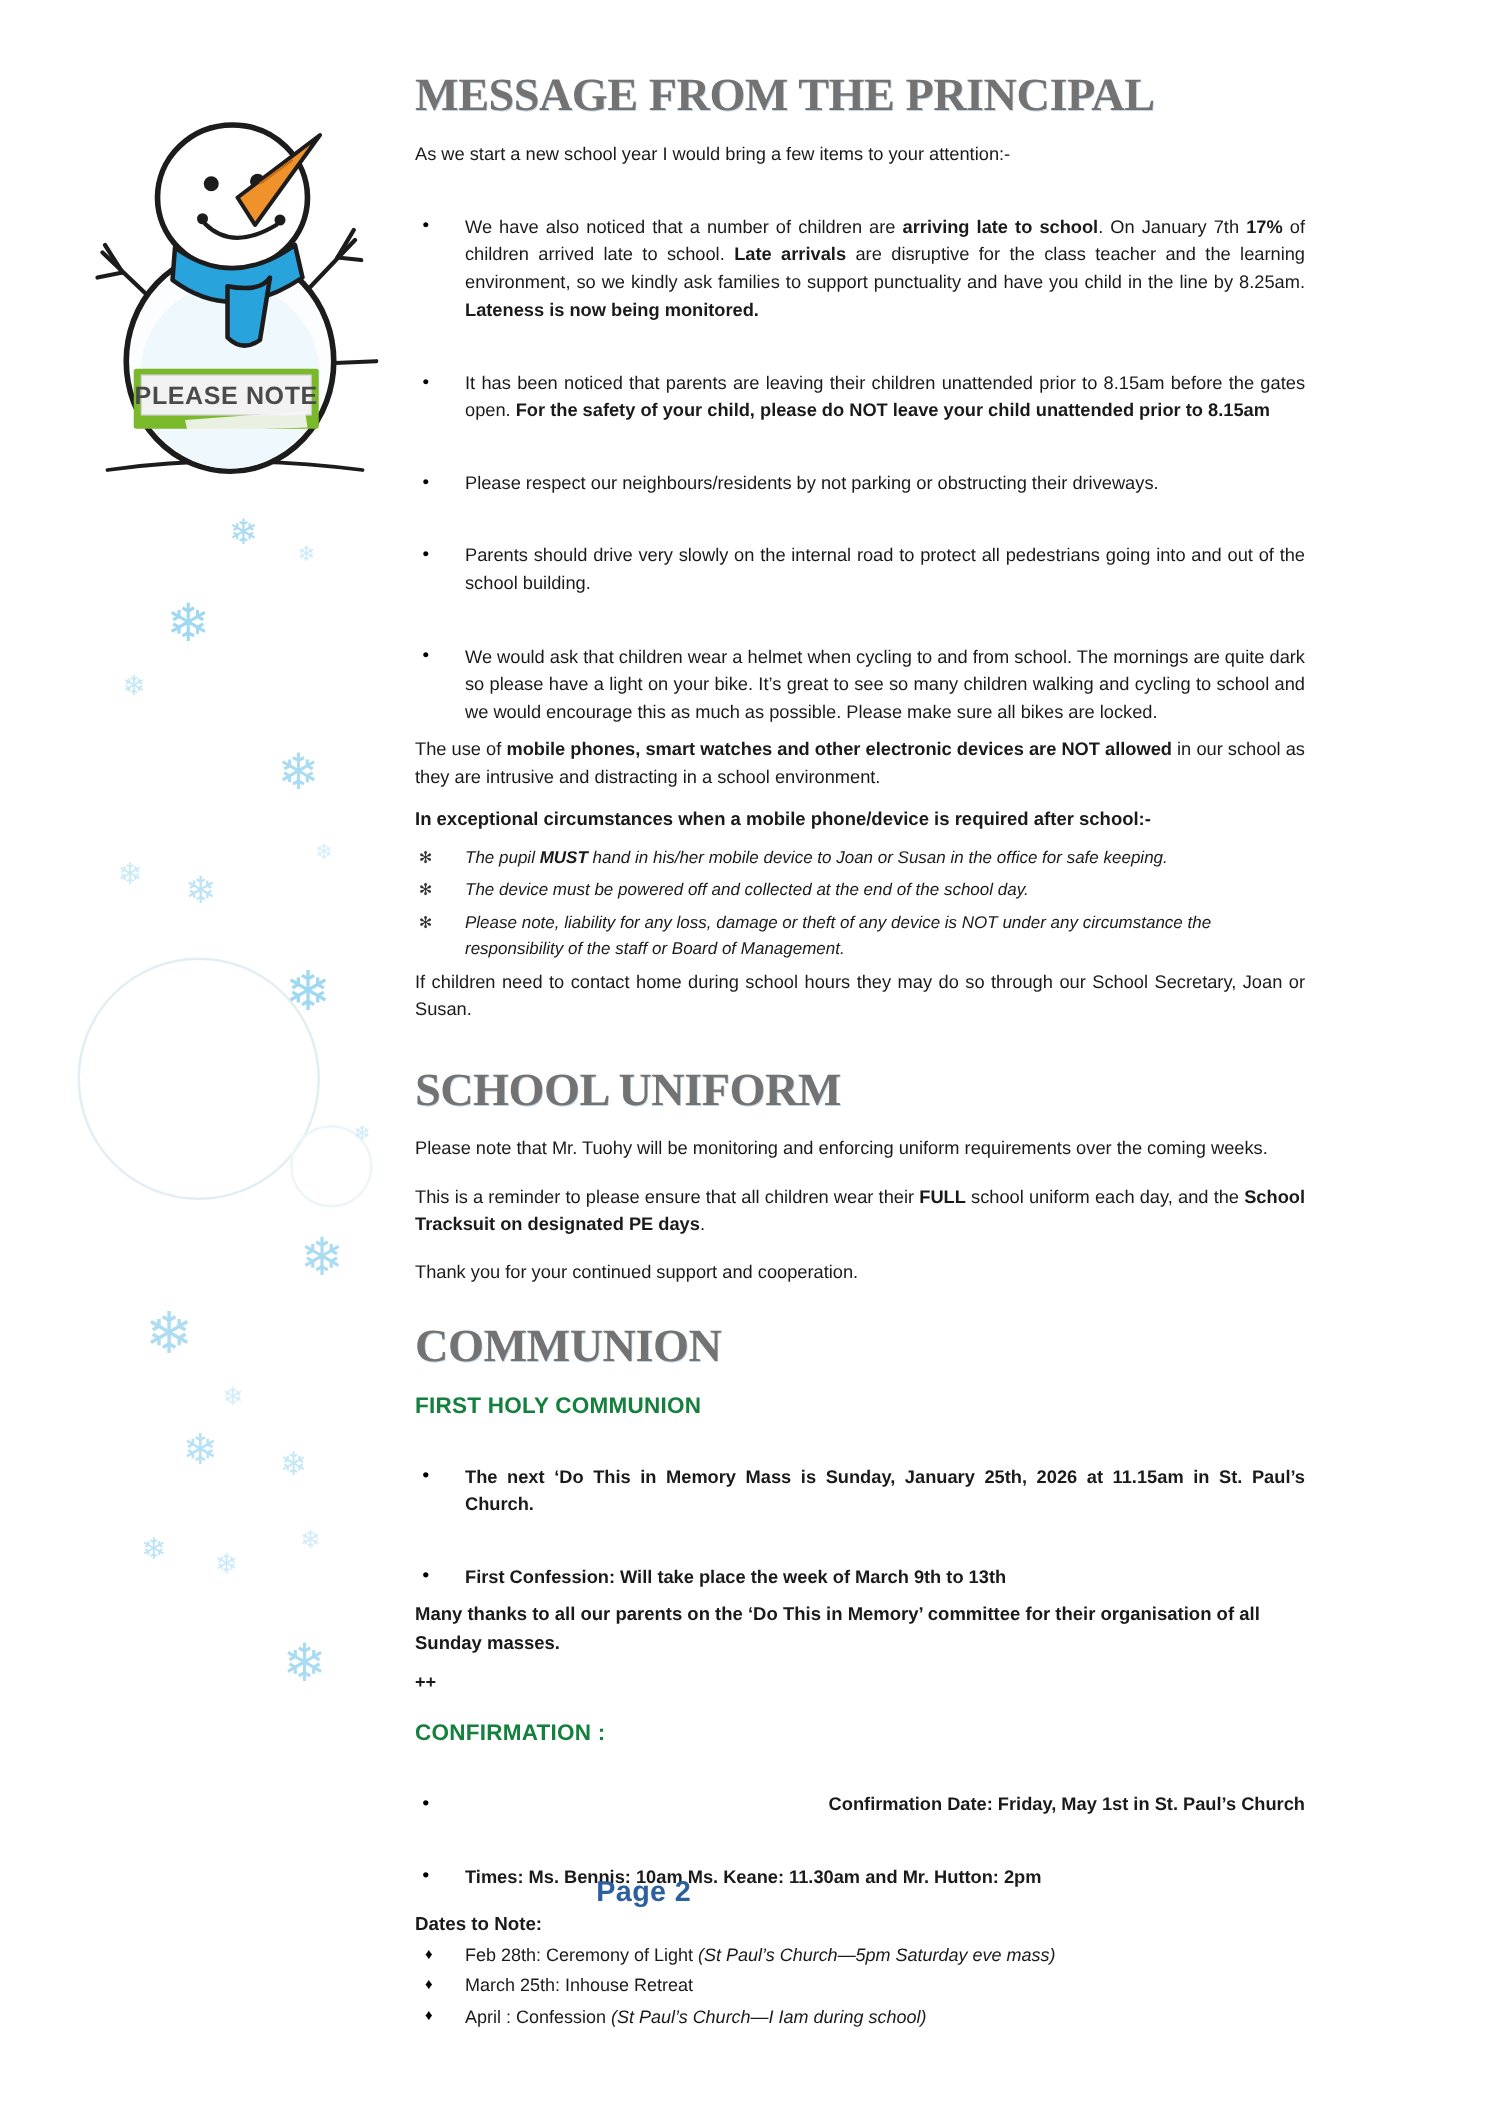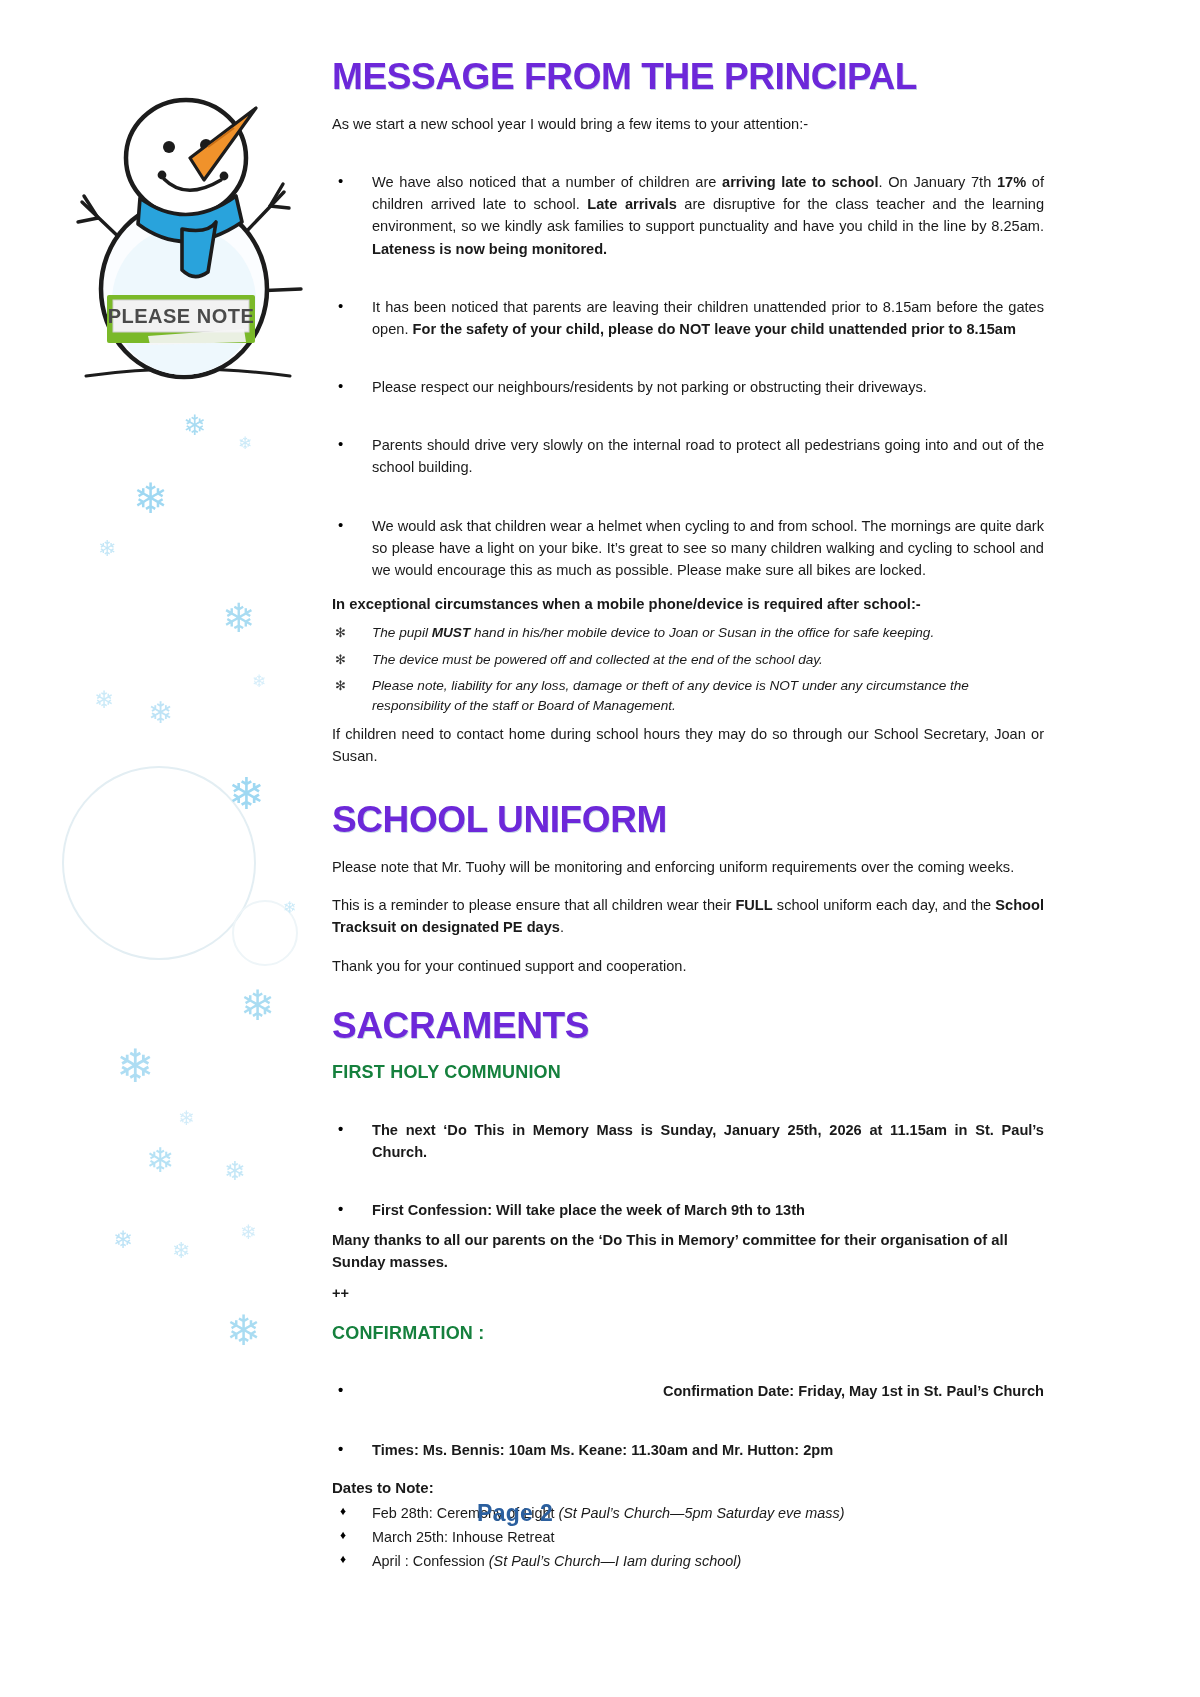--- a/index.html
+++ b/index.html
@@ -53,25 +53,25 @@
 
   
   .content {
     position: absolute;
     left: 332px;
     top: 58px;
     width: 712px;
   }
 
   h1.section {
-    font-family: Liberation Sans, sans-serif;
+    font-family: Liberation Serif, serif;
     font-size: 37px;
     line-height: 1.05;
     font-weight: bold;
-    color: #6d28d9;
+    color: #737373;
     letter-spacing: -0.4px;
     margin: 0 0 16px 0;
     text-shadow: 0.6px 0.6px 0 rgba(120,160,195,0.45);
   }
   h1.section.uniform { margin-top: 34px; }
   h1.section.sacraments { margin-top: 30px; }
 
   p.body {
     font-size: 14.6px;
     line-height: 1.52;
@@ -270,20 +270,23 @@
     <p class="body lead">As we start a new school year I would bring a few items to your attention:-</p>
 
     <ul class="bullets">
       <li><span><span>We have also noticed that a number of children are </span><b>arriving late to school</b><span>. On January 7th </span><b>17%</b><span> of children arrived late to school.  </span><b>Late arrivals</b><span> are disruptive for the class teacher and the learning environment, so we kindly ask families to support punctuality and have you child in the line by 8.25am.  </span><b>Lateness is now being monitored.</b></span></li>
       <li><span><span>It has been noticed that parents are leaving their children unattended prior to 8.15am before the gates open.  </span><b>For the safety of your child, please do NOT leave your child unattended prior to 8.15am</b></span></li>
       <li style="margin-bottom:12px;"><span><span>Please respect our neighbours/residents by not parking or obstructing their driveways.</span></span></li>
       <li style="margin-bottom:12px;"><span><span>Parents should drive very slowly on the internal road to protect all pedestrians going into and out of the school building.</span></span></li>
       <li style="margin-bottom:8px;"><span><span>We would ask that children wear a helmet when cycling to and from school. The mornings are quite dark so please have a light on your bike. It’s great to see so many children walking and cycling to school and we would encourage this as much as possible.  Please make sure all bikes are locked.</span></span></li>
     </ul>
 
+    <p class="body">
+      <span><span>The use of </span><b>mobile phones, smart watches and other electronic devices are NOT allowed</b><span> in our school as they are intrusive and distracting in a school environment.</span></span>
+    </p>
 
     <p class="bold-line">In exceptional circumstances when a mobile phone/device is required after school:-</p>
 
     <ul class="stars">
       <li><span><span>The pupil </span><b>MUST</b><span> hand in his/her mobile device to Joan or Susan in the office for safe keeping.</span></span></li>
       <li><span><span>The device must be powered off and collected at the end of the school day.</span></span></li>
       <li><span><span>Please note, liability for any loss, damage or theft of any device is NOT under any circumstance the responsibility of the staff or Board of Management.</span></span></li>
     </ul>
 
     <p class="body" style="margin-top:4px;">If children need to contact home during school hours they may do so through our School Secretary, Joan or Susan.</p>
@@ -293,21 +296,21 @@
     <p class="body" style="margin-bottom:16px;">
       <span><span>Please note that Mr. Tuohy will be monitoring and enforcing uniform requirements over the coming weeks.</span></span>
     </p>
     <p class="body" style="margin-bottom:16px;">
       <span><span>This is a reminder to please ensure that all children wear their </span><b>FULL</b><span> school uniform each day, and the </span><b>School Tracksuit on designated PE days</b><span>.</span></span>
     </p>
     <p class="body">
       <span><span>Thank you for your continued support and cooperation.</span></span>
     </p>
 
-    <h1 class="section sacraments">SACRAMENTS</h1>
+    <h1 class="section sacraments">COMMUNION</h1>
 
     <p class="subhead-red">FIRST HOLY COMMUNION</p>
 
     <ul class="bullets tight" style="font-weight:bold;">
       <li style="font-weight:bold;">The next ‘Do This in Memory Mass is Sunday, January 25th, 2026 at 11.15am in St. Paul’s Church.</li>
       <li style="font-weight:bold;">First Confession:  Will take place the week of March 9th to 13th</li>
     </ul>
 
     <p class="bold-line" style="margin-top:6px;">Many thanks to all our parents on the ‘Do This in Memory’ committee for their organisation of all Sunday masses.</p>
 

